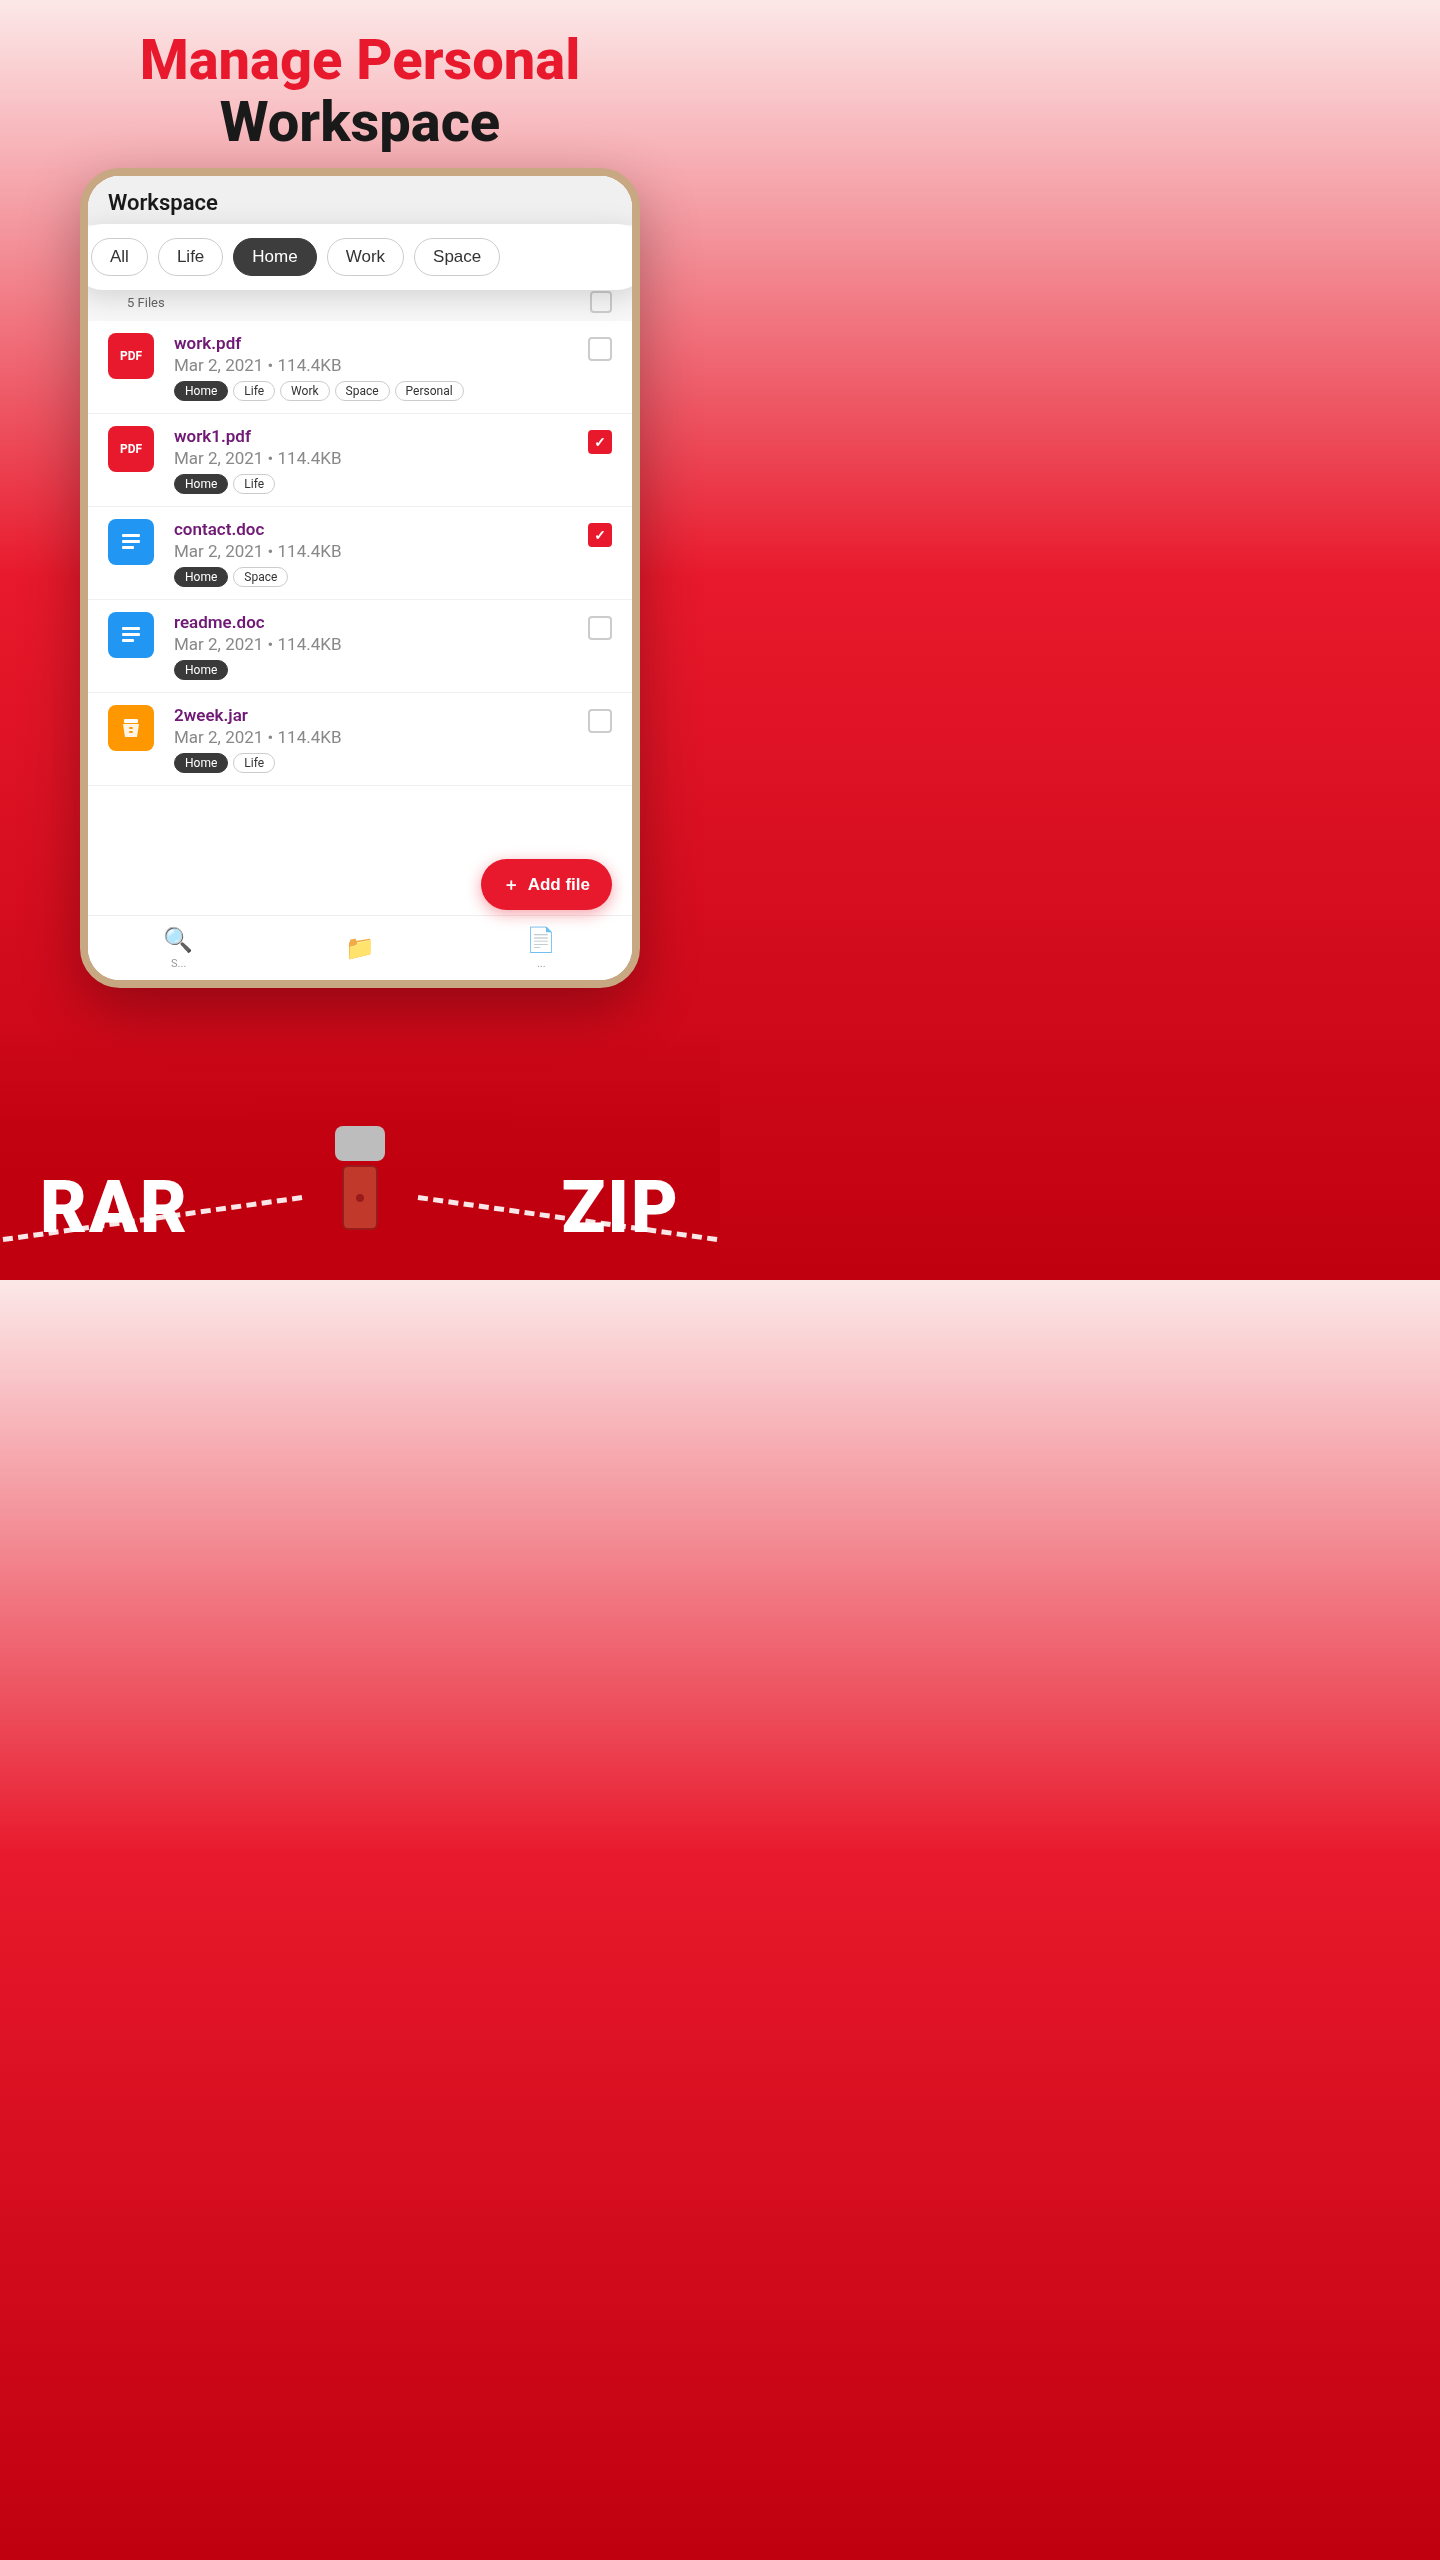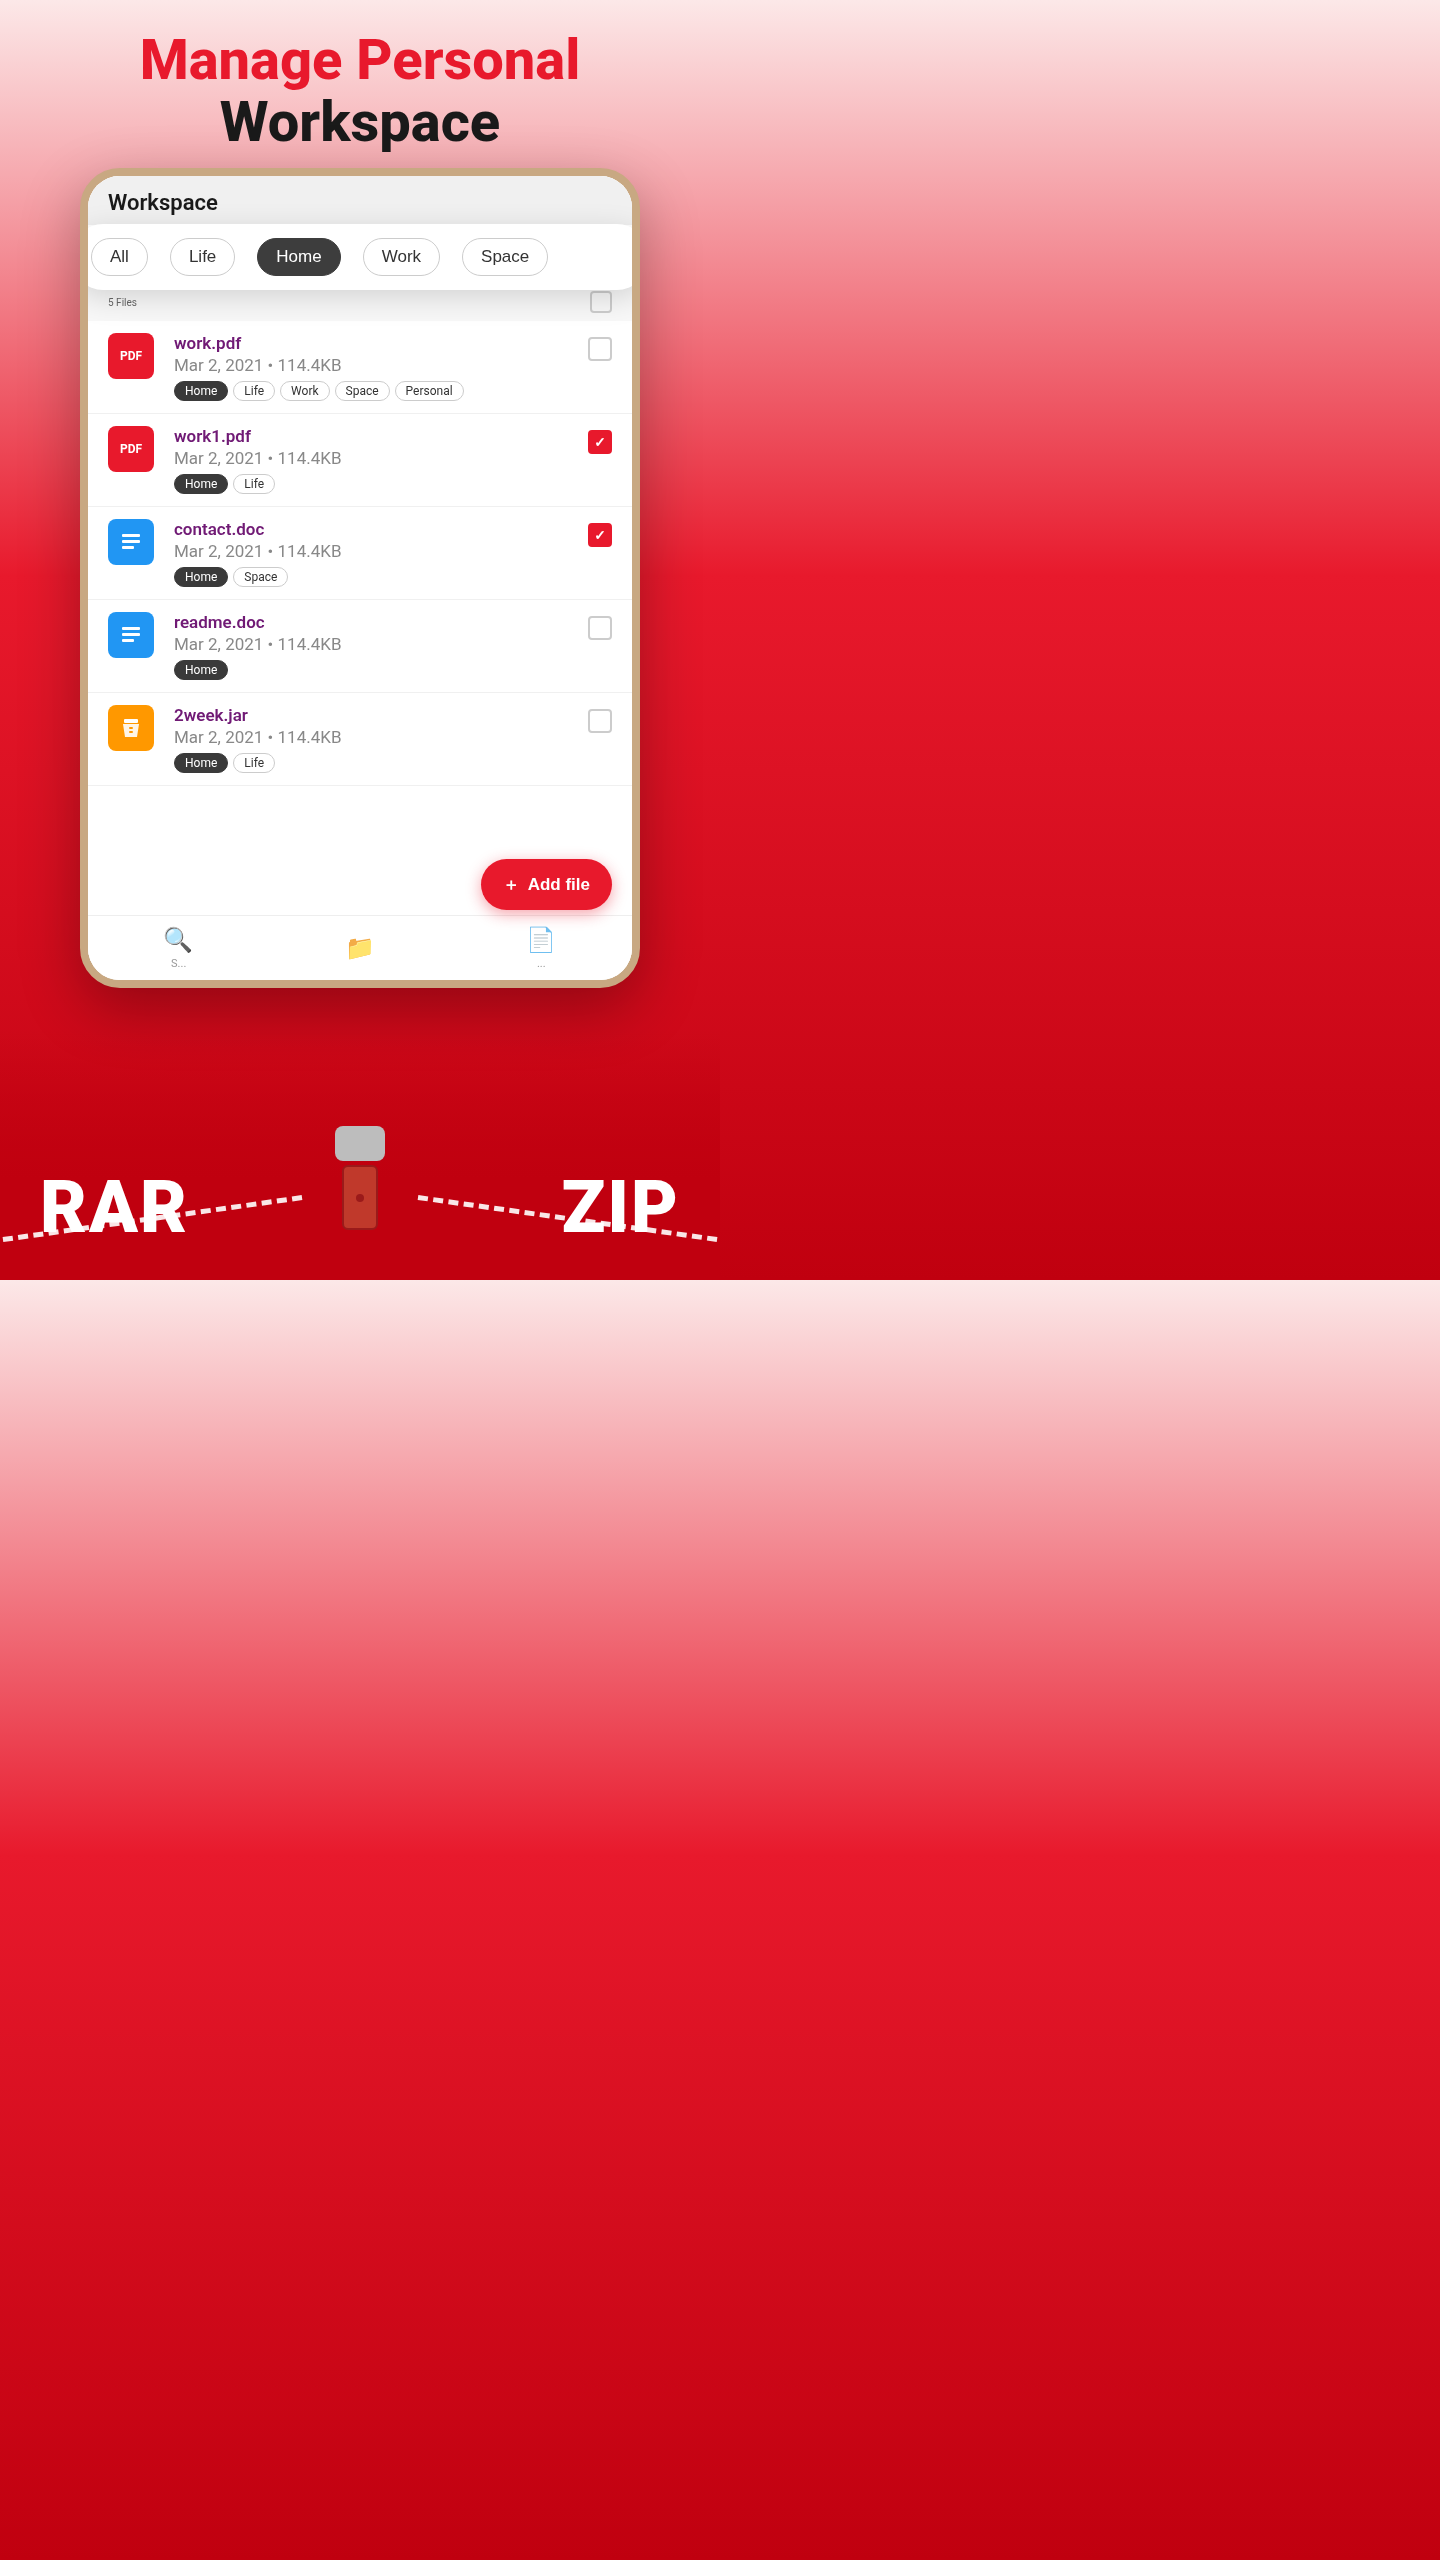--- a/index.html
+++ b/index.html
@@ -59,21 +59,21 @@
     
     .filter-card {
       position: absolute;
       top: 48px;
       left: -15px;
       right: -15px;
       background: white;
       border-radius: 30px;
       padding: 14px 18px;
       display: flex;
-      gap: 22px;
+      gap: 10px;
       align-items: center;
       box-shadow: 0 8px 30px rgba(0,0,0,0.15);
       z-index: 10;
     }
     .filter-tab {
       border: 1.5px solid #ccc;
       border-radius: 50px;
       padding: 8px 18px;
       font-size: 17px;
       font-weight: 500;
@@ -98,22 +98,23 @@
     
     .files-header {
       display: flex;
       align-items: center;
       justify-content: space-between;
       padding: 8px 20px;
       background: #f8f8f8;
       margin-top: 58px;
     }
     .files-count {
-      font-size: 10px;
+      font-size: 13px;
       color: #666;
+      margin-left: 19px;
     }
     .checkbox-empty {
       width: 22px;
       height: 22px;
       border: 2px solid #ccc;
       border-radius: 4px;
     }
 
     
     .file-list {

